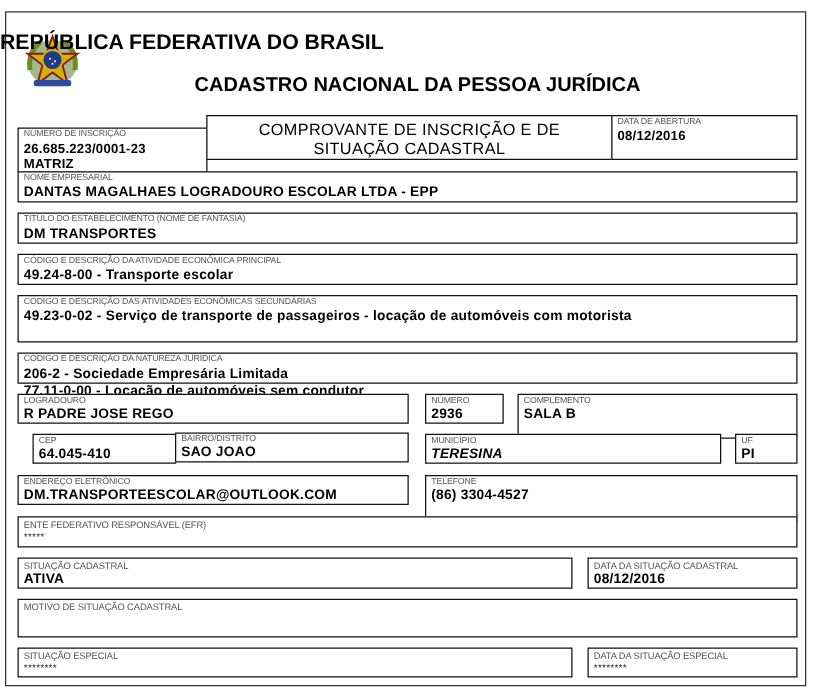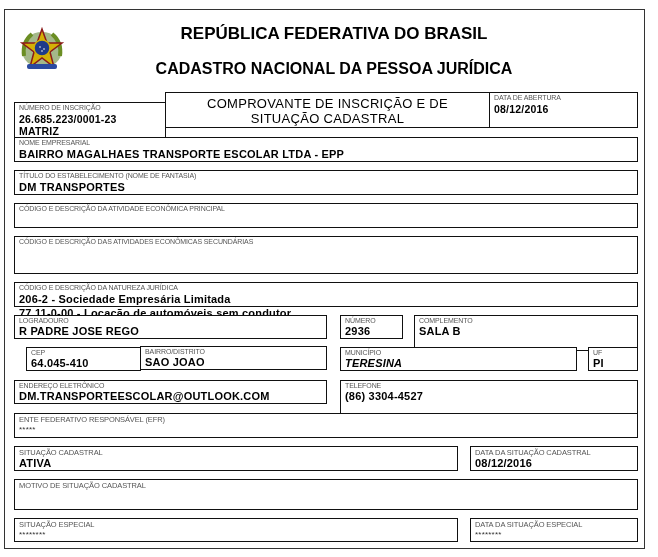--- a/index.html
+++ b/index.html
@@ -4,21 +4,21 @@
 <style>
   html, body { margin:0; padding:0; background:#fff; }
   body { width:658px; height:557px; position:relative; overflow:hidden;
          font-family:"Liberation Sans", sans-serif; color:#000; }
   .outer { position:absolute; left:4px; top:9px; width:641px; height:540px;
            border:1.5px solid #333; box-sizing:border-box; }
   .box { position:absolute; border:1px solid #111; box-sizing:border-box; background:#fff; }
   .lbl { position:absolute; left:4px; top:1px; font-size:7px; color:#555; letter-spacing:-0.1px; white-space:nowrap; }
   .val { position:absolute; left:4px; font-size:11px; font-weight:bold; white-space:nowrap; letter-spacing:0.2px; }
   .stars { font-size:8px; font-weight:normal; color:#333; }
-  .title1 { position:absolute; left:0; width:658px; top:24px; text-align:center; font-size:17px; font-weight:bold; padding-left:10px; box-sizing:border-box;}
+  .title1 { position:absolute; left:0; width:658px; top:24px; text-align:left; font-size:17px; font-weight:bold; box-sizing:border-box;}
   .title2 { position:absolute; left:0; width:658px; top:60px; text-align:center; font-size:16px; font-weight:bold; padding-left:10px; box-sizing:border-box;}
   .comp { position:absolute; left:0; right:0; top:3px; text-align:center; font-size:13px; line-height:15px; letter-spacing:0.3px; }
   .emblem { position:absolute; left:18px; top:26px; width:48px; height:48px; }
 </style>
 </head>
 <body>
 
 <div class="outer"></div>
 
 <svg class="emblem" viewBox="0 0 48 48">
@@ -47,34 +47,36 @@
     <div>SITUAÇÃO CADASTRAL</div>
   </div>
 </div>
 <div class="box" style="left:489px;top:92px;width:149px;height:36px;">
   <span class="lbl">DATA DE ABERTURA</span>
   <span class="val" style="top:10px;font-size:10.5px;">08/12/2016</span>
 </div>
 
 <div class="box" style="left:14px;top:137px;width:624px;height:25px;">
   <span class="lbl">NOME EMPRESARIAL</span>
-  <span class="val" style="top:10px;">BAIRRO MAGALHAES TRANSPORTE ESCOLAR LTDA - EPP</span>
+  <span class="val" style="top:10px;">DANTAS MAGALHAES LOGRADOURO ESCOLAR LTDA - EPP</span>
 </div>
 
 <div class="box" style="left:14px;top:170px;width:624px;height:25px;">
   <span class="lbl">TÍTULO DO ESTABELECIMENTO (NOME DE FANTASIA)</span>
   <span class="val" style="top:10px;">DM TRANSPORTES</span>
 </div>
 
 <div class="box" style="left:14px;top:203px;width:624px;height:25px;">
   <span class="lbl">CÓDIGO E DESCRIÇÃO DA ATIVIDADE ECONÔMICA PRINCIPAL</span>
+  <span class="val" style="top:10px;">49.24-8-00 - Transporte escolar</span>
 </div>
 
 <div class="box" style="left:14px;top:236px;width:624px;height:38px;">
   <span class="lbl">CÓDIGO E DESCRIÇÃO DAS ATIVIDADES ECONÔMICAS SECUNDÁRIAS</span>
+  <span class="val" style="top:10px;">49.23-0-02 - Serviço de transporte de passageiros - locação de automóveis com motorista</span>
   <span class="val" style="top:22px;margin-top:48px;">77.11-0-00 - Locação de automóveis sem condutor</span>
 </div>
 
 <div class="box" style="left:14px;top:282px;width:624px;height:25px;">
   <span class="lbl">CÓDIGO E DESCRIÇÃO DA NATUREZA JURÍDICA</span>
   <span class="val" style="top:10px;">206-2 - Sociedade Empresária Limitada</span>
 </div>
 
 <div class="box" style="left:14px;top:315px;width:313px;height:24px;">
   <span class="lbl">LOGRADOURO</span>

